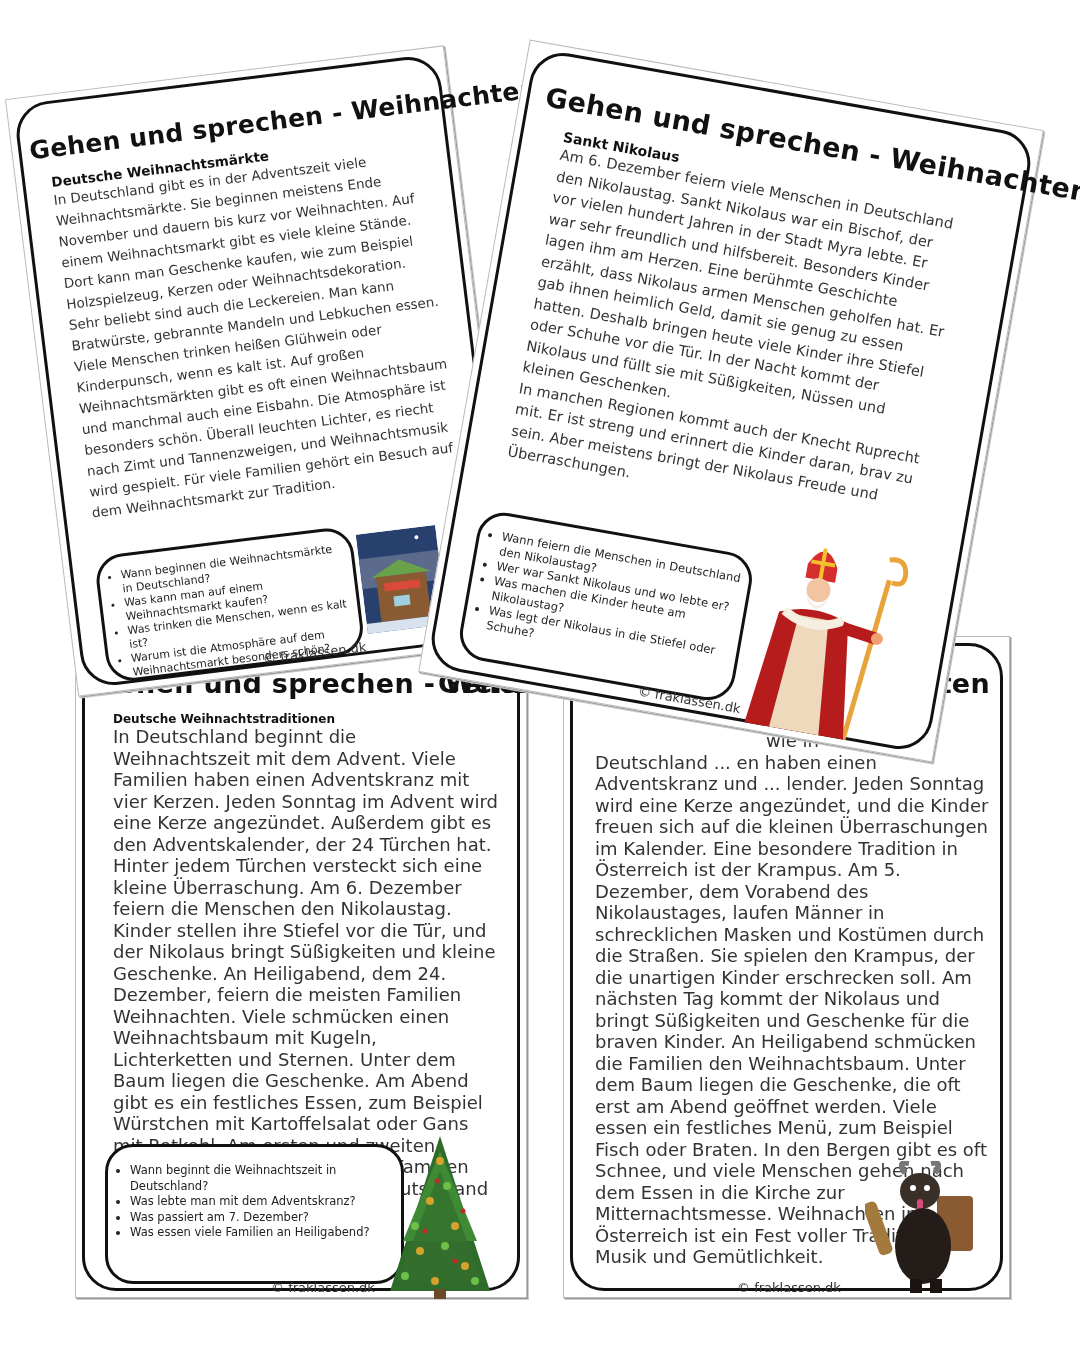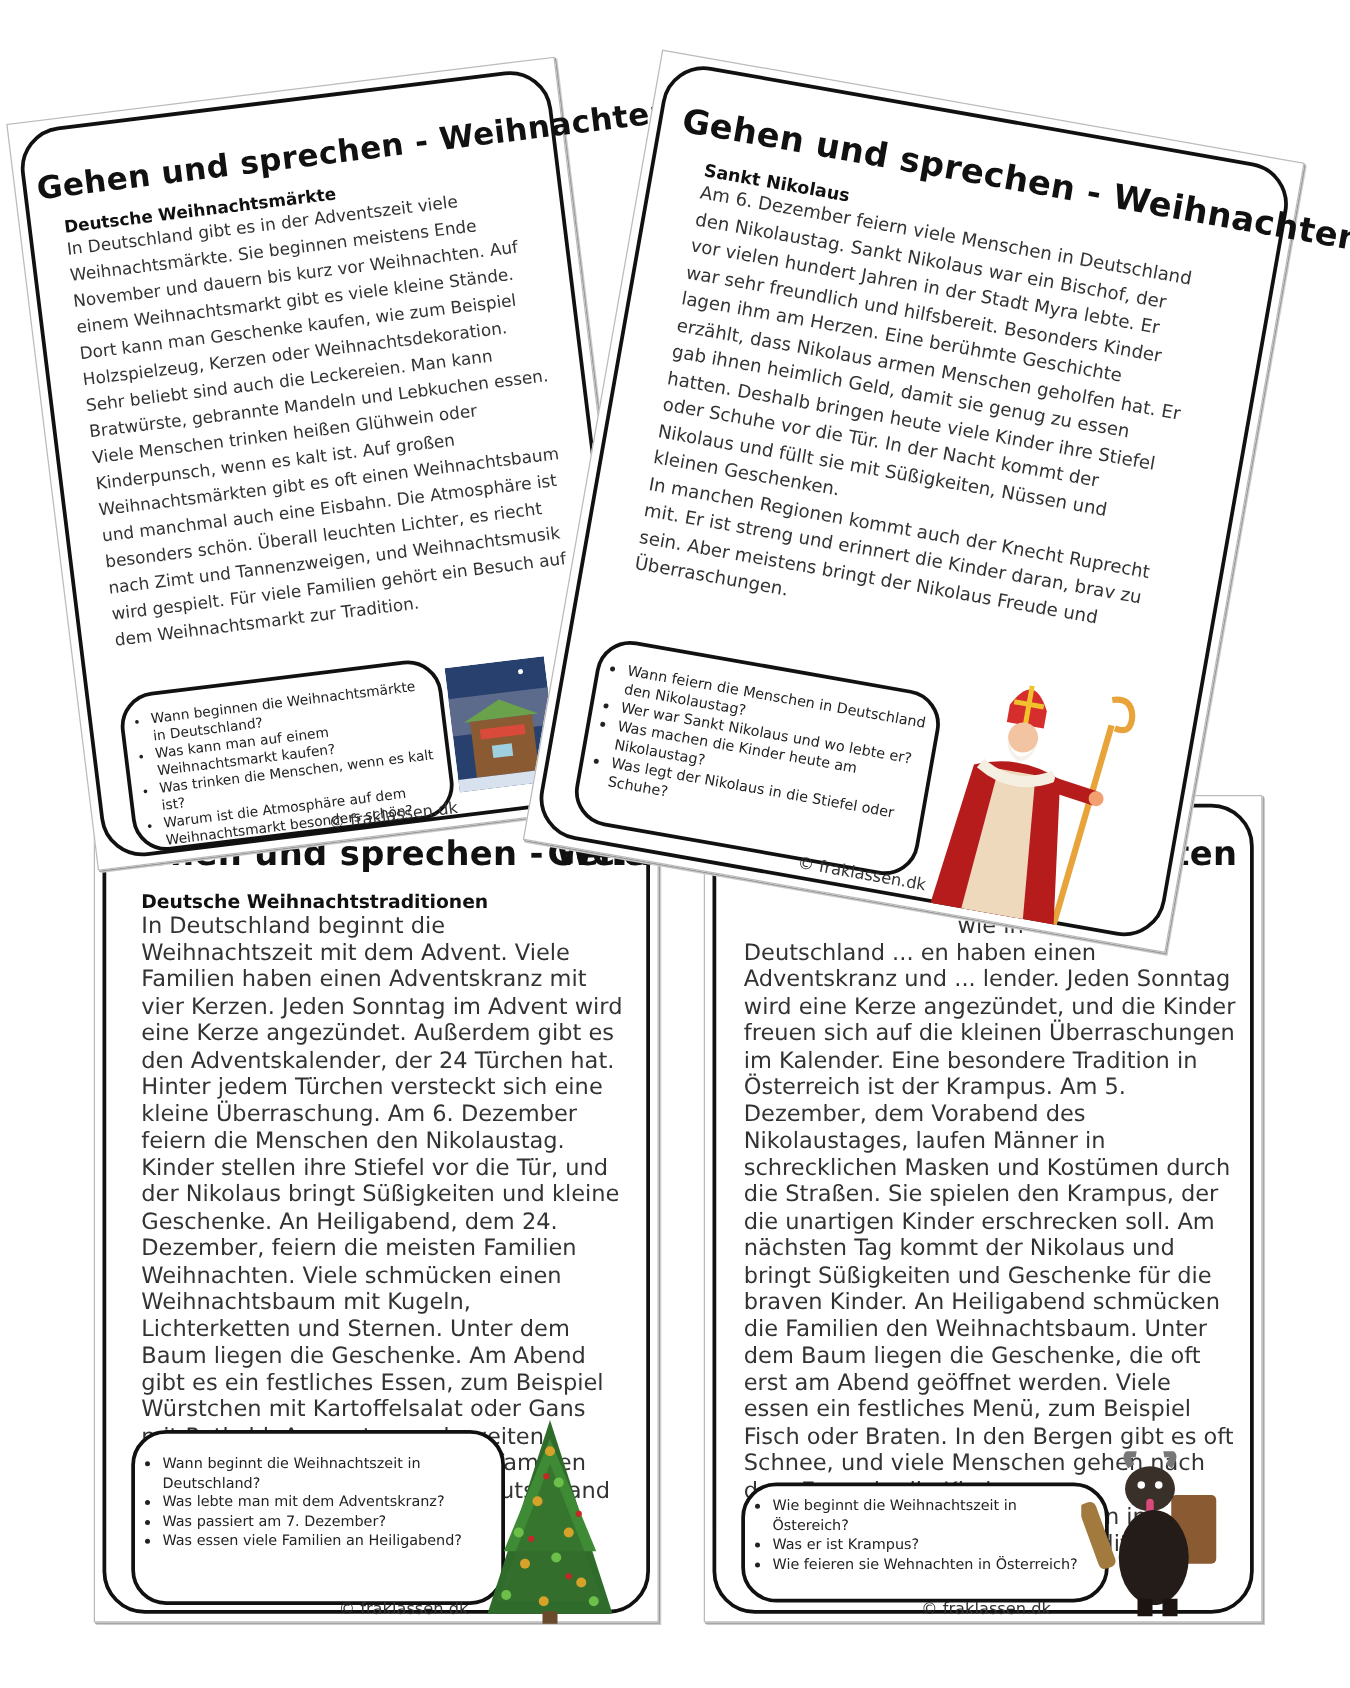--- a/index.html
+++ b/index.html
@@ -12,21 +12,21 @@
       box-shadow: 1px 1px 0 #999, 2px 2px 0 #ccc;
       border: 1px solid #bbb;
     }
     .card {
       position: absolute; inset: 6px; border: 3px solid #111; border-radius: 34px; background: #fff;
     }
     .title {
       position: absolute; font-weight: bold; font-size: 27px; white-space: nowrap; color: #111;
       font-family: "DejaVu Sans", sans-serif; letter-spacing: 0.3px;
     }
-    .subtitle { font-weight: bold; font-size: 15px; margin: 0; color: #111; }
+    .subtitle { font-weight: bold; font-size: 12px; margin: 0; color: #111; }
     .body-text { font-size: 18px; line-height: 21.5px; margin: 0; color: #333; }
     .qbox {
       position: absolute; border: 3px solid #111; border-radius: 28px; background: #fff;
       font-size: 11.5px; line-height: 15.5px; color: #222;
     }
     .qbox ul { margin: 0; padding: 0 0 0 22px; }
     .qbox li { margin: 0; }
     .footer { position: absolute; font-size: 13px; color: #333; white-space: nowrap; }
 
     
@@ -87,27 +87,20 @@
     </svg>
   </div>
 </div>
 
 <div class="sheet" id="card-austria">
   <div class="card">
     <div class="title" style="right:10px; top:22px;">Gehen und sprechen - Weihnachten</div>
     <div style="position:absolute; left:22px; top:84px; width:395px;">
       <p class="body-text" style="text-align:center;">wie in</p>
       <p class="body-text">Deutschland ... en haben einen Adventskranz und ... lender. Jeden Sonntag wird eine Kerze angezündet, und die Kinder freuen sich auf die kleinen Überraschungen im Kalender. Eine besondere Tradition in Österreich ist der Krampus. Am 5. Dezember, dem Vorabend des Nikolaustages, laufen Männer in schrecklichen Masken und Kostümen durch die Straßen. Sie spielen den Krampus, der die unartigen Kinder erschrecken soll. Am nächsten Tag kommt der Nikolaus und bringt Süßigkeiten und Geschenke für die braven Kinder. An Heiligabend schmücken die Familien den Weihnachtsbaum. Unter dem Baum liegen die Geschenke, die oft erst am Abend geöffnet werden. Viele essen ein festliches Menü, zum Beispiel Fisch oder Braten. In den Bergen gibt es oft Schnee, und viele Menschen gehen nach dem Essen in die Kirche zur Mitternachtsmesse. Weihnachten in Österreich ist ein Fest voller Traditionen, Musik und Gemütlichkeit.</p>
-    </div>
-    <div class="qbox" style="left:20px; top:540px; width:280px; height:82px; padding:8px 8px 0 0;">
-      <ul>
-        <li>Wie beginnt die Weihnachtszeit in Östereich?</li>
-        <li>Was er ist Krampus?</li>
-        <li>Wie feieren sie Wehnachten in Österreich?</li>
-      </ul>
     </div>
     <div class="footer" style="left:164px; top:634px;">© fraklassen.dk</div>
 
     <svg class="illus" style="left:292px; top:515px;" width="120" height="135" viewBox="0 0 120 135">
       <rect x="72" y="35" width="36" height="55" rx="4" fill="#8a5a32"></rect>
       <path d="M40 12 q-8 -12 4 -10" stroke="#777" stroke-width="6" fill="none"></path>
       <path d="M70 12 q8 -12 -4 -10" stroke="#777" stroke-width="6" fill="none"></path>
       <ellipse cx="55" cy="30" rx="20" ry="18" fill="#3a302a"></ellipse>
       <circle cx="48" cy="27" r="3" fill="#fff"></circle>
         <circle cx="62" cy="27" r="3" fill="#fff"></circle>

